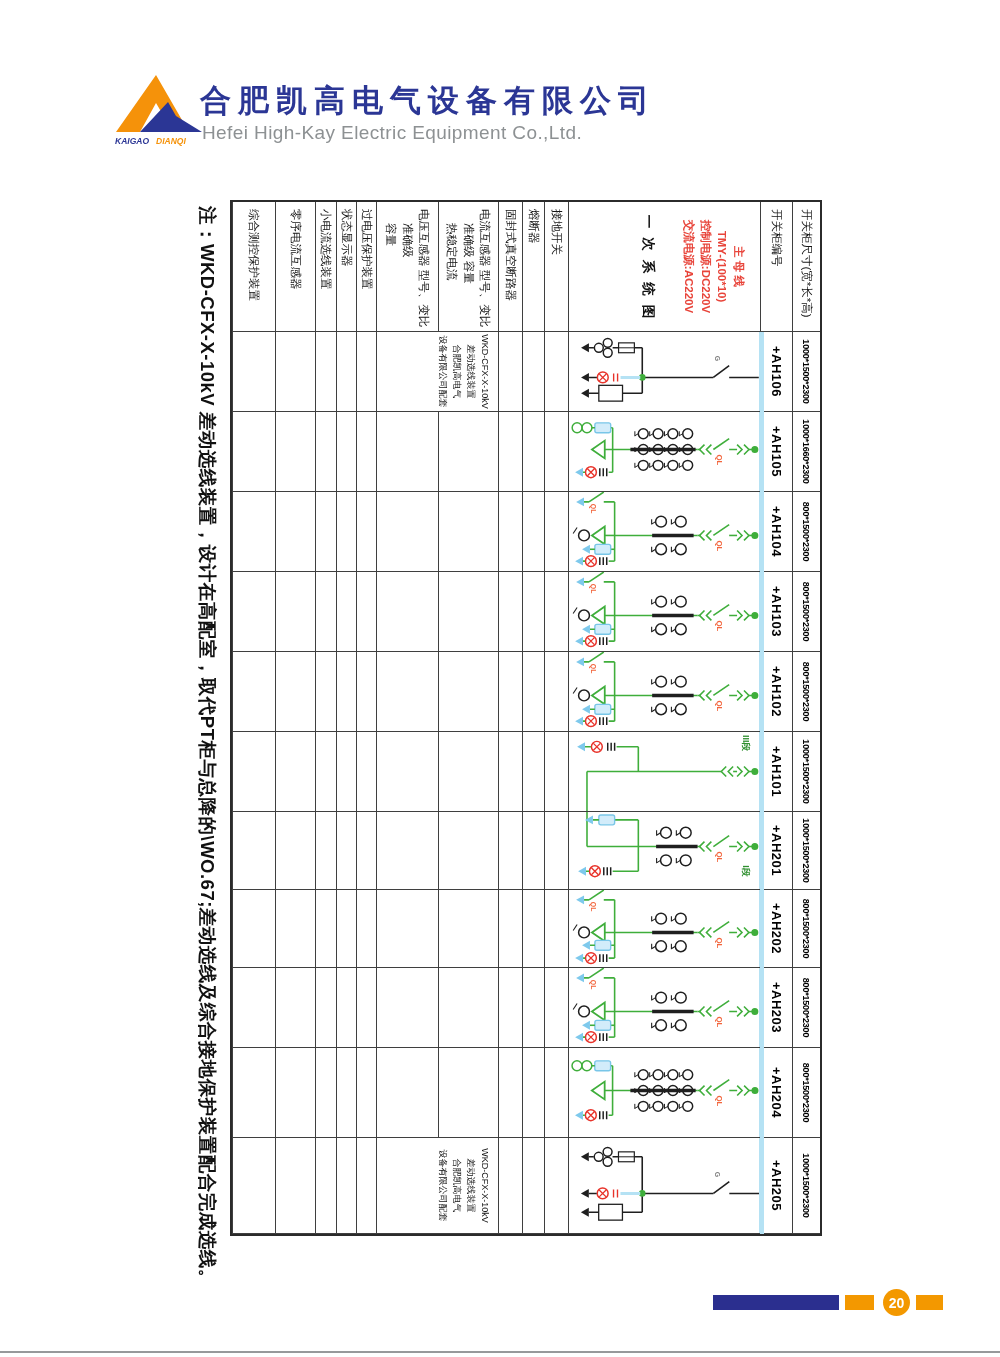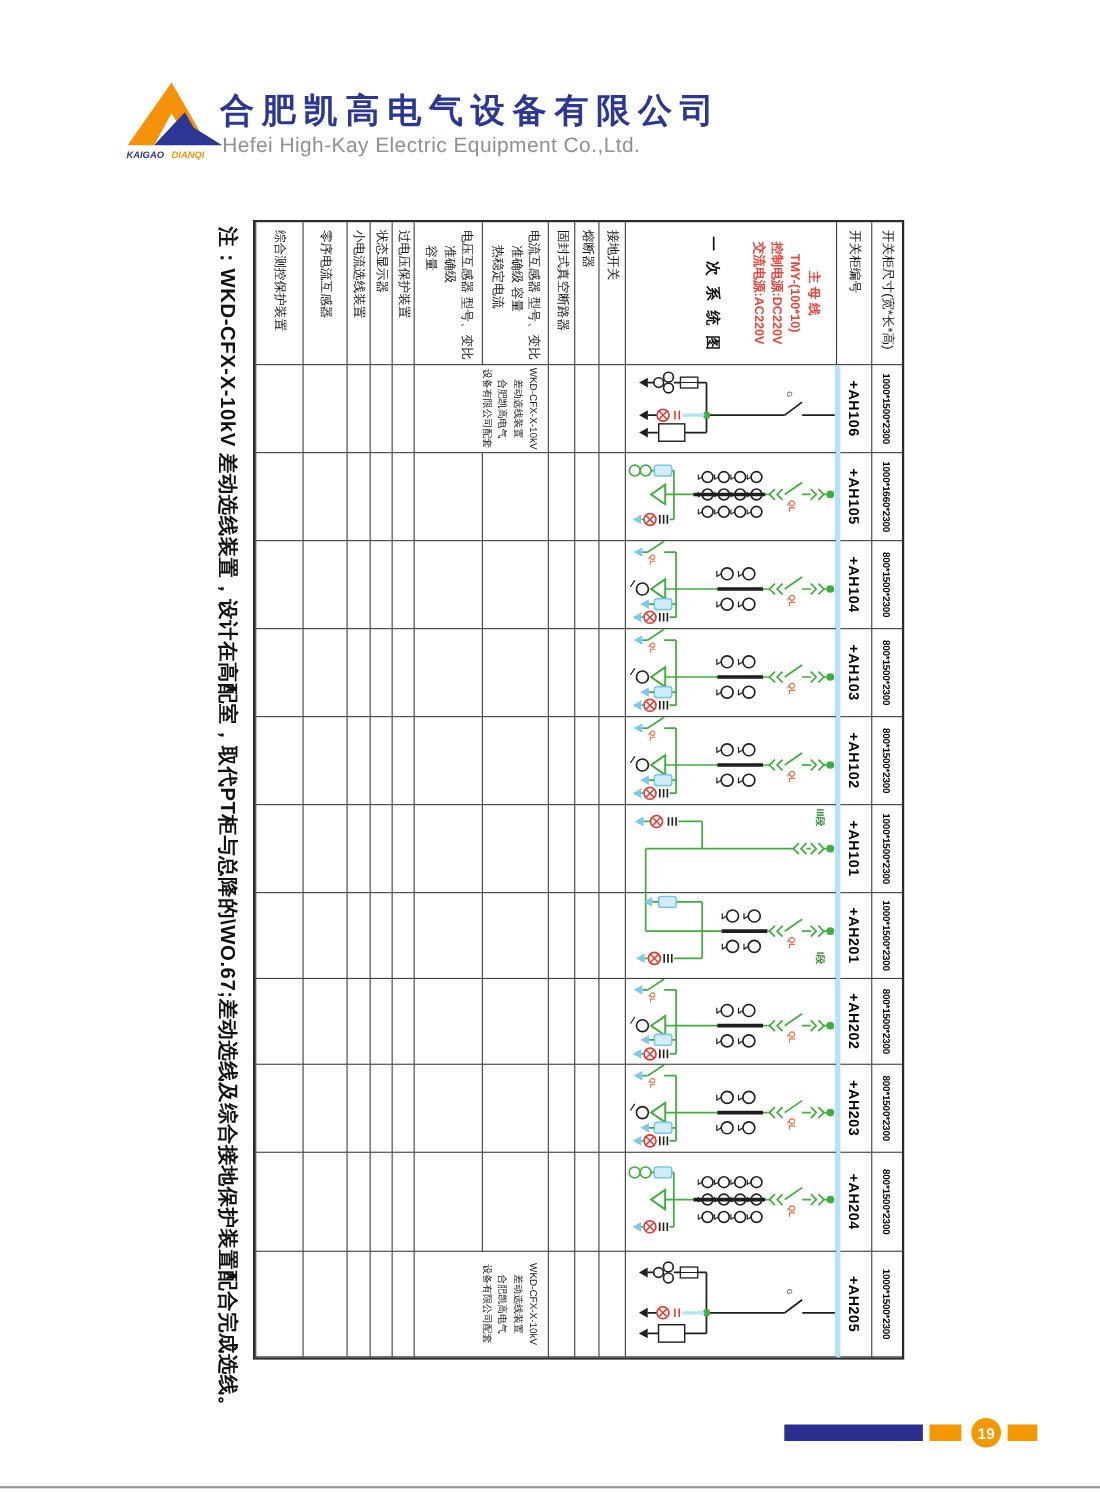--- a/index.html
+++ b/index.html
@@ -712,15 +712,15 @@
         <div class="tcell" style="width: 80px; height: 43px;"></div>
         <div class="tcell" style="width: 90px; height: 43px;"></div>
         <div class="tcell" style="width: 96px; height: 43px;"></div>
       </div>
     </div>
   <div class="note">注：WKD-CFX-X-10kV  差动选线装置，设计在高配室，取代PT柜与总降的\WO.67;差动选线及综合接地保护装置配合完成选线。</div>
 </div>
 
 <div class="bar bar-blue"></div>
 <div class="bar bar-o1"></div>
-<div class="badge">19</div>
+<div class="badge">20</div>
 <div class="bar bar-o2"></div>
 <div class="bottomline"></div>
 
 </body></html>

